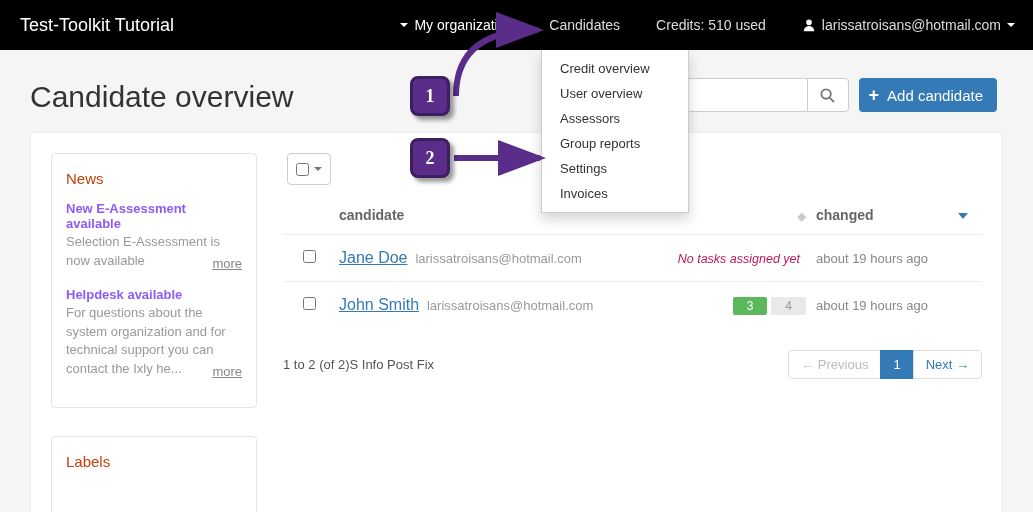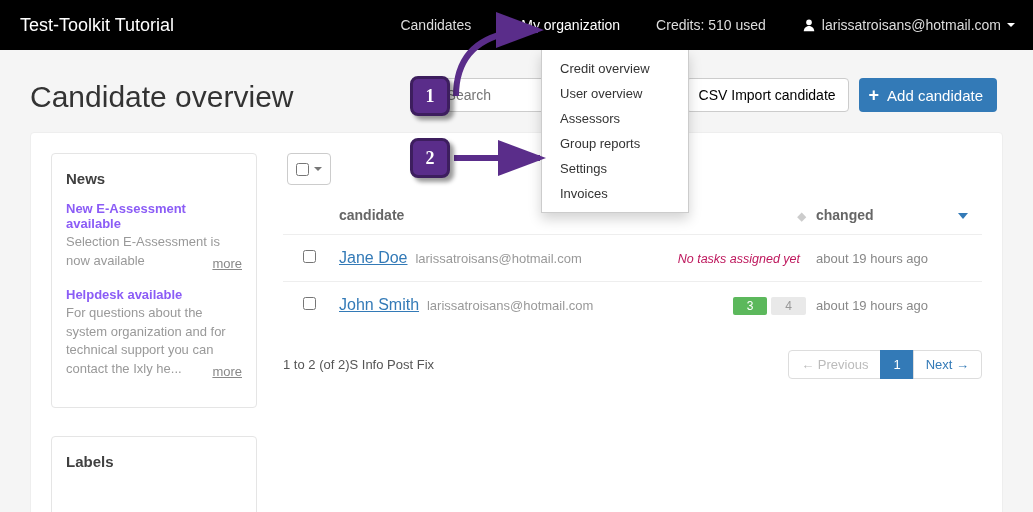--- a/index.html
+++ b/index.html
@@ -23,21 +23,21 @@
   .search-input { width:198px; height:34px; border:1px solid #ccc; border-right:none; border-radius:4px 0 0 4px; padding:6px 10px; font-size:14px; color:#555; }
   .search-btn { width:42px; height:34px; border:1px solid #ccc; background:#fff; border-radius:0 4px 4px 0; display:flex; align-items:center; justify-content:center; cursor:pointer; }
   .csv-btn { height:34px; border:1px solid #ccc; border-radius:4px; background:#fff; padding:0 12px; font-size:14px; cursor:pointer; }
   .add-btn { height:34px; border:none; border-radius:4px; background:#337ab7; color:#fff; padding:0 14px 0 10px; font-size:15px; cursor:pointer; display:flex; align-items:center; gap:8px; }
   .plus-icon { font-size:18px; font-weight:bold; line-height:1; }
 
   .content { background:#fff; border:1px solid #eee; border-radius:4px; padding:20px; display:flex; gap:26px; margin-top:8px; }
 
   .left-col { width:206px; flex:0 0 206px; }
   .panel { border:1px solid #e5e5e5; border-radius:4px; padding:16px 14px 12px 14px; margin-bottom:28px; }
-  .panel h3 { font-size:15px; font-weight:700; color:#404040; margin-bottom:14px; }
+  .panel h3 { font-size:15px; font-weight:400; color:#c2410c; margin-bottom:14px; }
   .news-title { font-size:13px; font-weight:bold; color:#8b5cf6; }
   .news-body { font-size:13px; color:#999; line-height:1.45; margin-top:2px; }
   .news-more a, .more-link { color:#888; font-size:13px; }
   .news-item { position:relative; margin-bottom:16px; }
   .news-item .more-link { position:absolute; right:0; bottom:0; }
 
   .right-col { flex:1; }
 
   .bulk { border:1px solid #ccc; border-radius:4px; height:32px; width:44px; display:flex; align-items:center; justify-content:center; gap:5px; margin-left:4px; cursor:pointer; margin-bottom:16px; }
   .bulk input { }
@@ -70,25 +70,25 @@
   
   .callout { position:absolute; background:#5a2d8a; color:#fff; font-weight:bold; font-size:18px; width:40px; height:40px; border:3px solid #3d1e5e; border-radius:8px; display:flex; align-items:center; justify-content:center; box-shadow:4px 4px 4px rgba(0,0,0,0.4); z-index:80; font-family: Georgia, serif; }
   .arrow-svg { position:absolute; z-index:70; overflow:visible; }
 </style>
 </head>
 <body>
 
 <div class="navbar">
   <div class="brand">Test-Toolkit Tutorial</div>
   <div class="spacer"></div>
-  <div class="nav-item">Candidates</div>
   <div class="nav-item active">
     <span class="caret-down"></span>
     <span>My organization</span>
   </div>
+  <div class="nav-item">Candidates</div>
   <div class="nav-item">Credits: 510 used</div>
   <div class="nav-item">
     <span class="user-icon">
       <svg viewBox="0 0 16 16" width="14" height="14" fill="#fff">
           <circle cx="8" cy="5" r="3.2"></circle>
           <path d="M2 15c0-3.3 2.7-6 6-6s6 2.7 6 6"></path>
         </svg>
     </span>
     <span>larissatroisans@hotmail.com</span>
     <span class="caret-down caret-after"></span>
@@ -130,21 +130,20 @@
   <div class="actions-bar">
     <div class="search-wrap">
       <input class="search-input" placeholder="Search" style="">
       <button class="search-btn">
         <svg width="15" height="15" viewBox="0 0 16 16">
             <circle cx="6.5" cy="6.5" r="5" stroke="#777" stroke-width="2" fill="none"></circle>
             <line x1="10.5" y1="10.5" x2="15" y2="15" stroke="#777" stroke-width="2"></line>
           </svg>
       </button>
     </div>
-    <button class="csv-btn">CSV Import candidate</button>
     <button class="add-btn">
       <span class="plus-icon">+</span>
       <span>Add candidate</span>
     </button>
   </div>
 
   <div class="content">
 
     <div class="left-col">
       <div class="panel">

